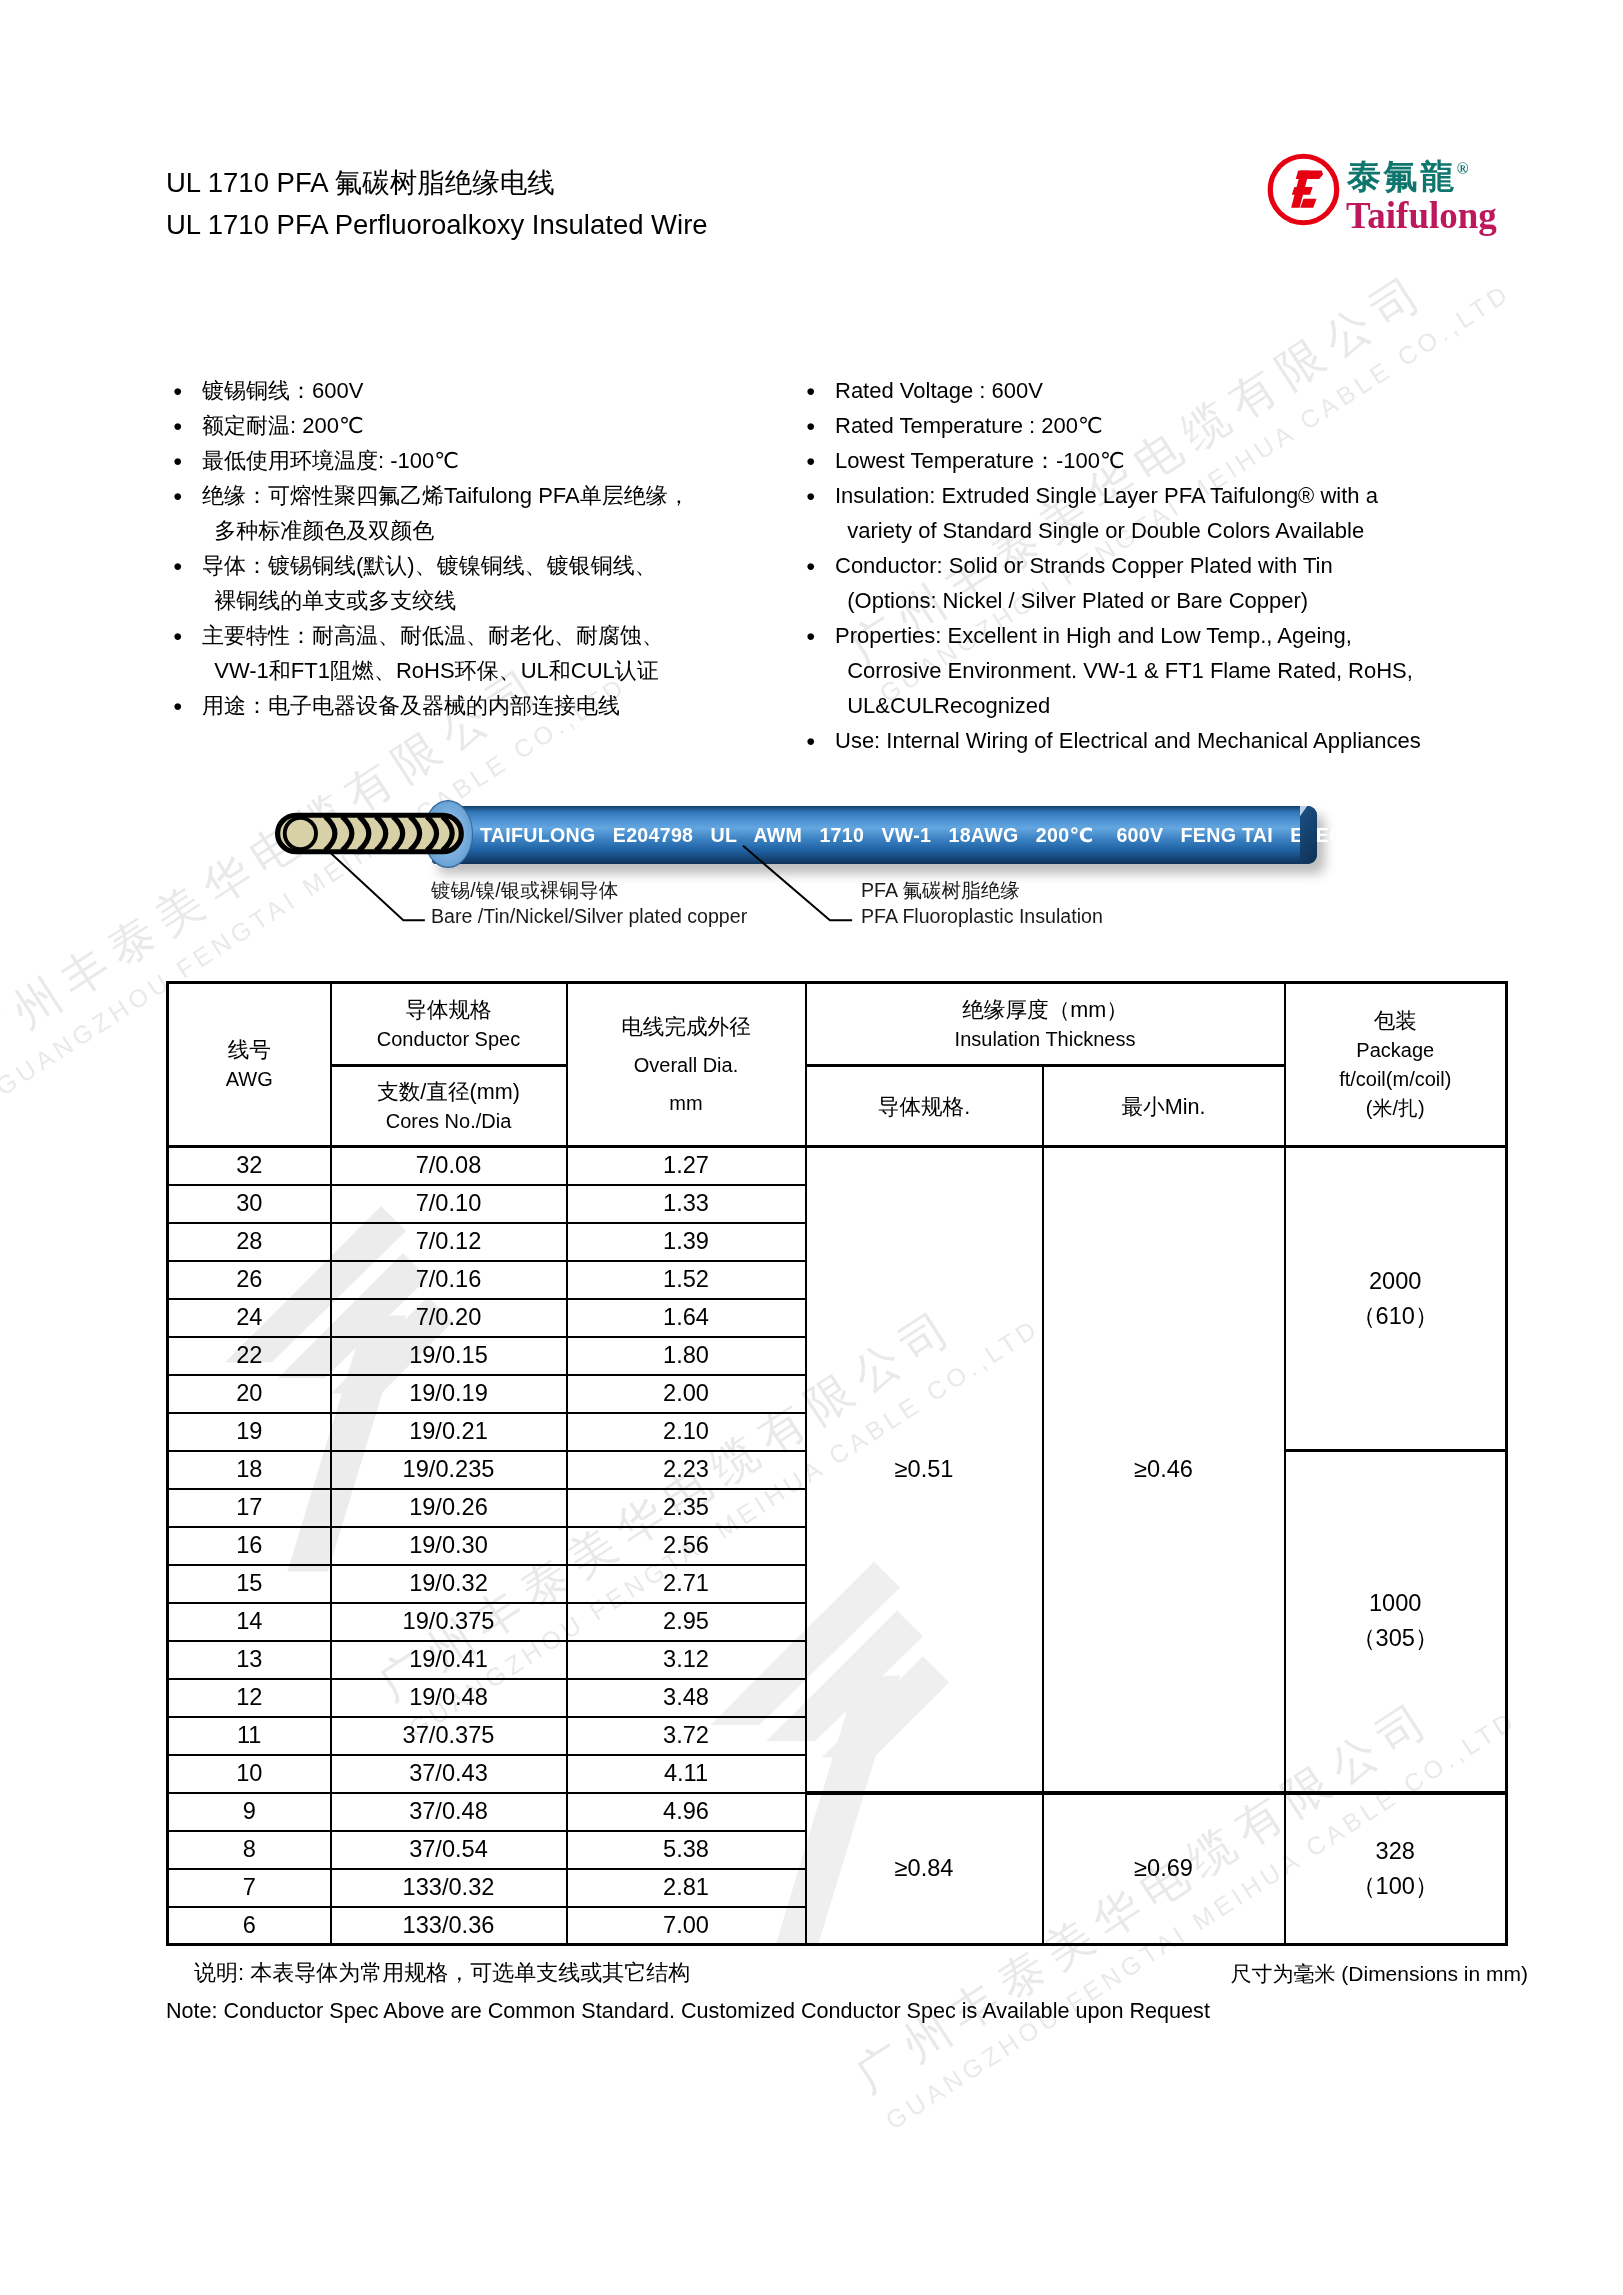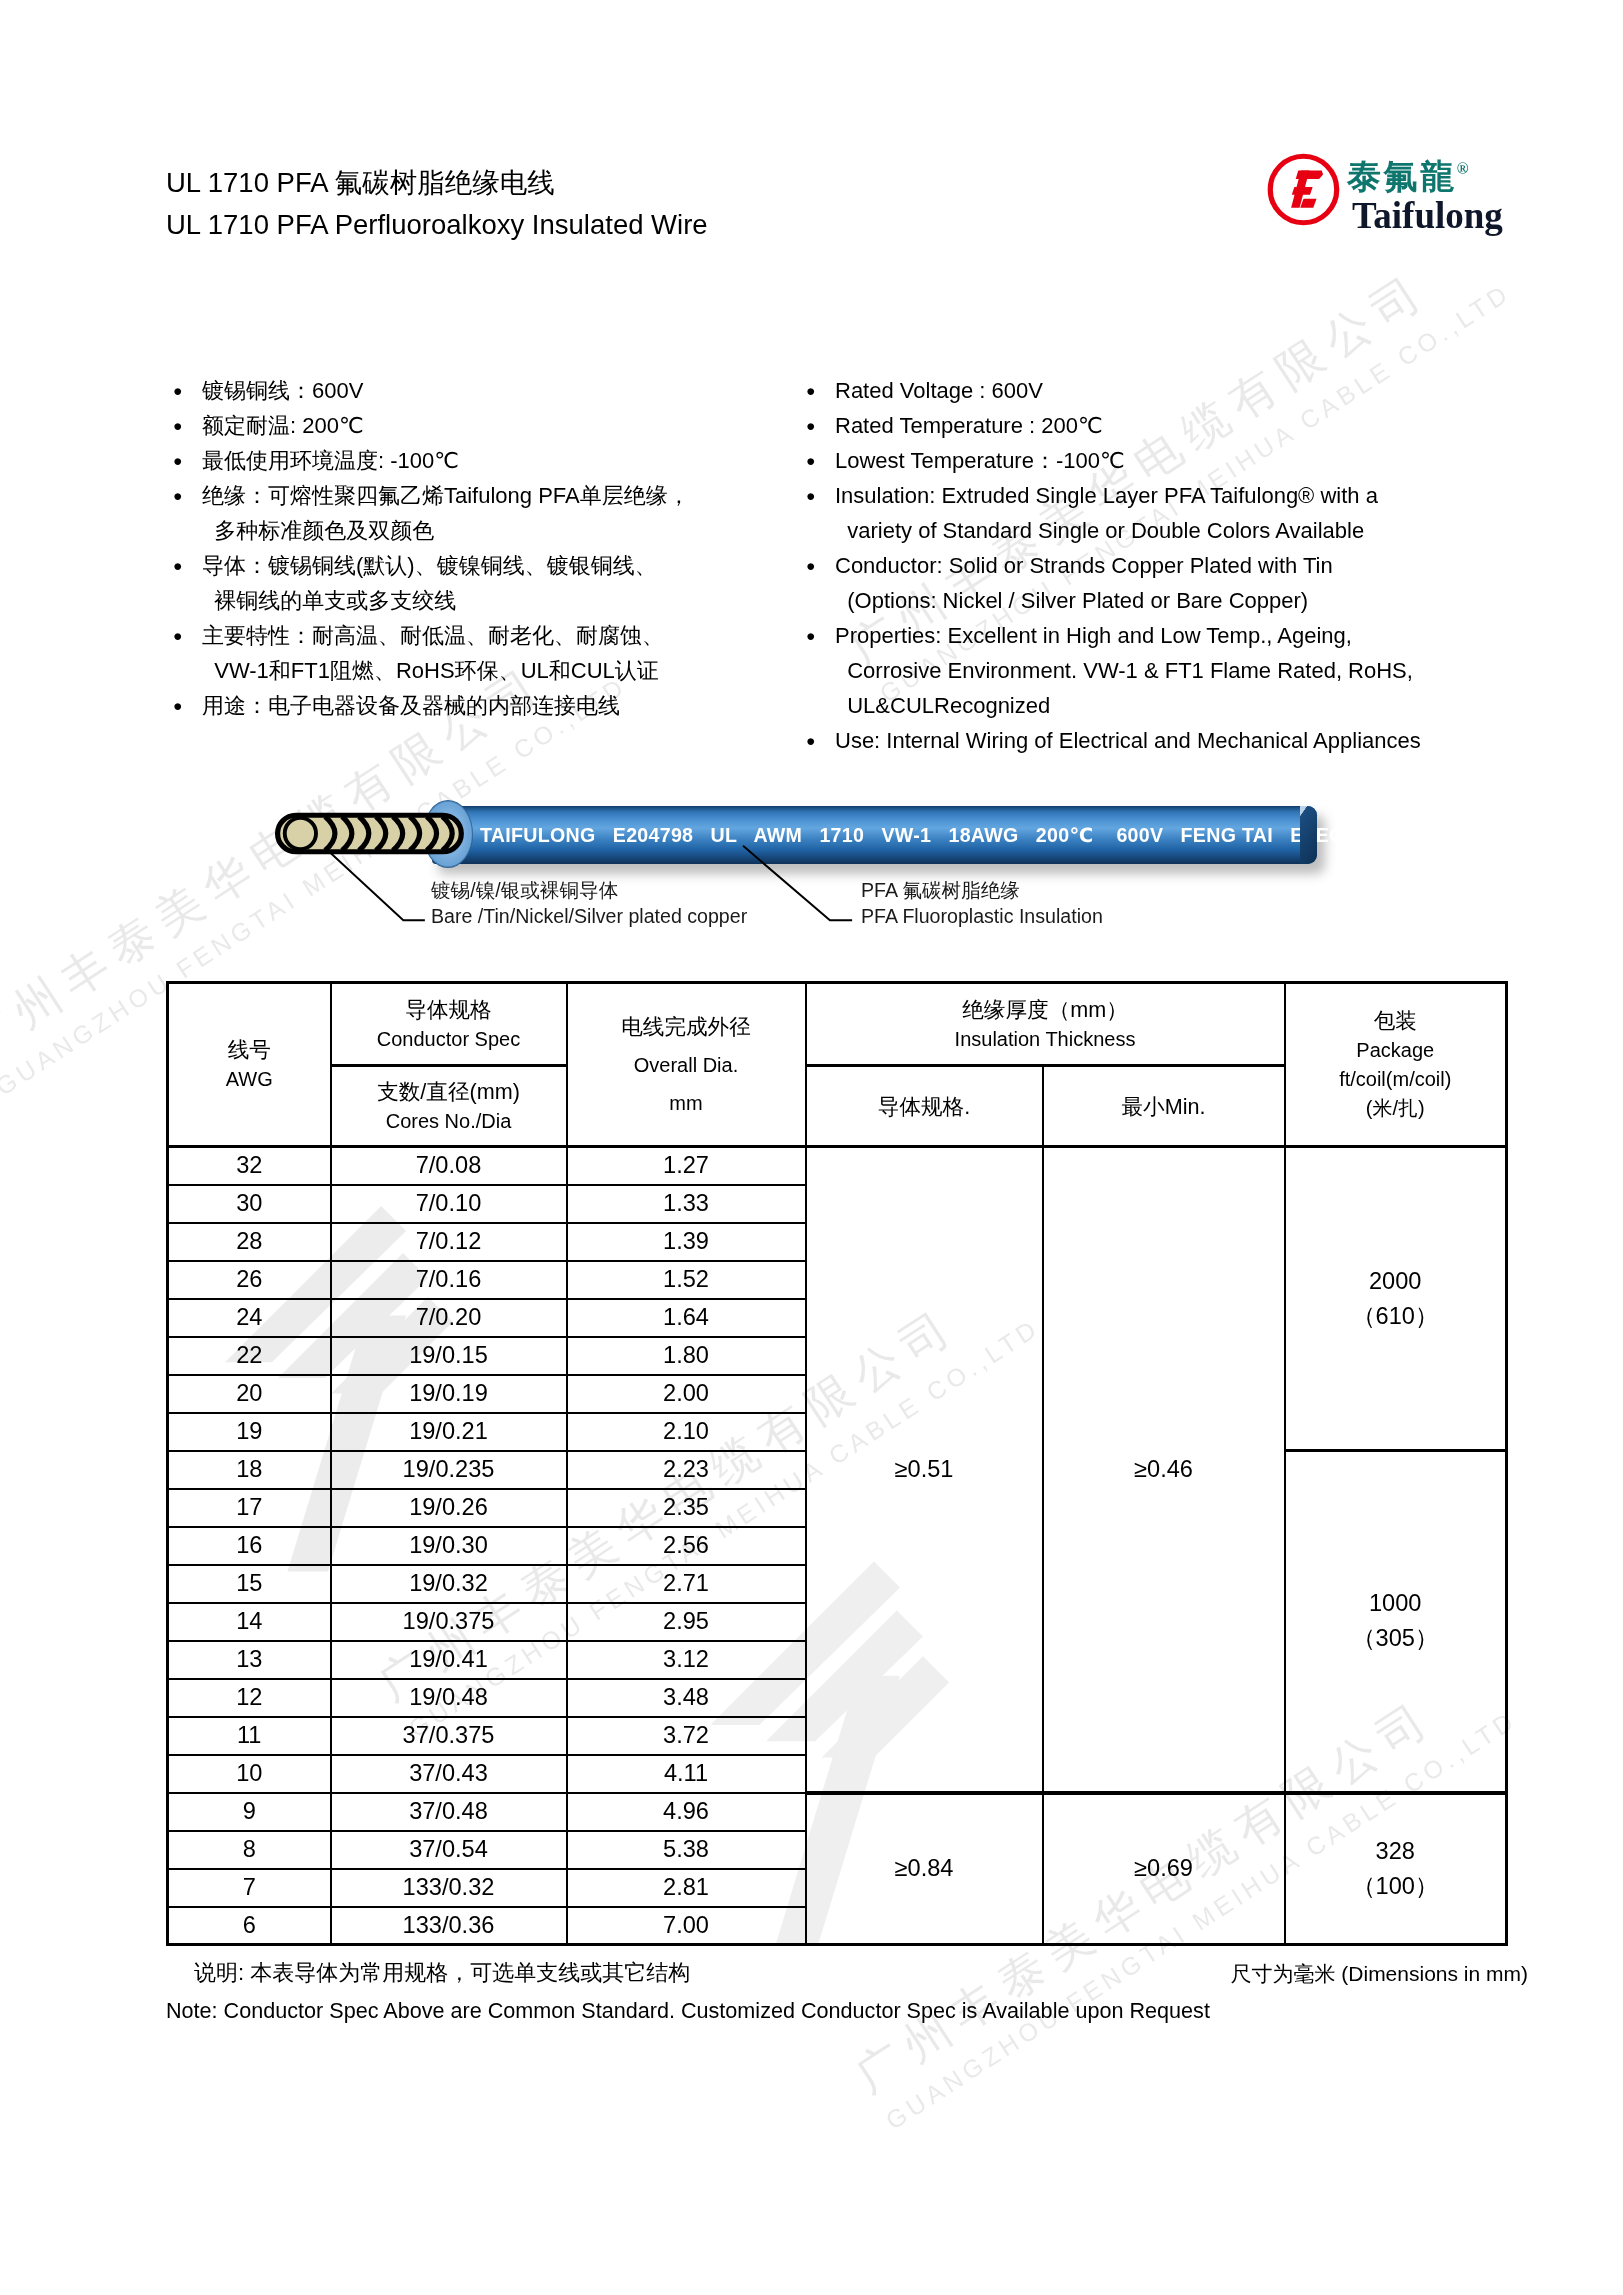--- a/index.html
+++ b/index.html
@@ -18,21 +18,21 @@
   .wm-logo{position:absolute;opacity:.55;pointer-events:none;}
 
   
   .title-block{left:166px;top:162px;}
   .title-line{font-size:27.5px;line-height:42px;color:#000;}
   .logo-box{left:1267px;top:149px;width:236px;height:98px;}
   .logo-mark{position:absolute;left:0;top:3.9px;}
   .logo-cn{position:absolute;left:80px;top:5.2px;font-size:34px;font-weight:700;color:#0f766e;
            font-family:Liberation Serif, serif;letter-spacing:2.6px;white-space:nowrap;}
   .logo-reg{font-size:15.7px;vertical-align:14.4px;letter-spacing:0;}
-  .logo-en{position:absolute;left:85px;top:45px;font-size:37px;font-weight:700;color:#0f172a;
+  .logo-en{position:absolute;left:79px;top:45px;font-size:37px;font-weight:700;color:#be185d;
            font-family:"Liberation Serif","DejaVu Serif",serif;white-space:nowrap;}
 
   
   .bullets{width:655px;}
   .bullets-left{left:173px;top:373px;}
   .bullets-right{left:806px;top:373px;width:759px;}
   .b-item{display:flex;align-items:flex-start;}
   .b-dot{width:29px;flex:0 0 29px;font-size:15.7px;line-height:35px;}
   .b-text{font-size:22px;line-height:35px;white-space:pre-wrap;}
 

